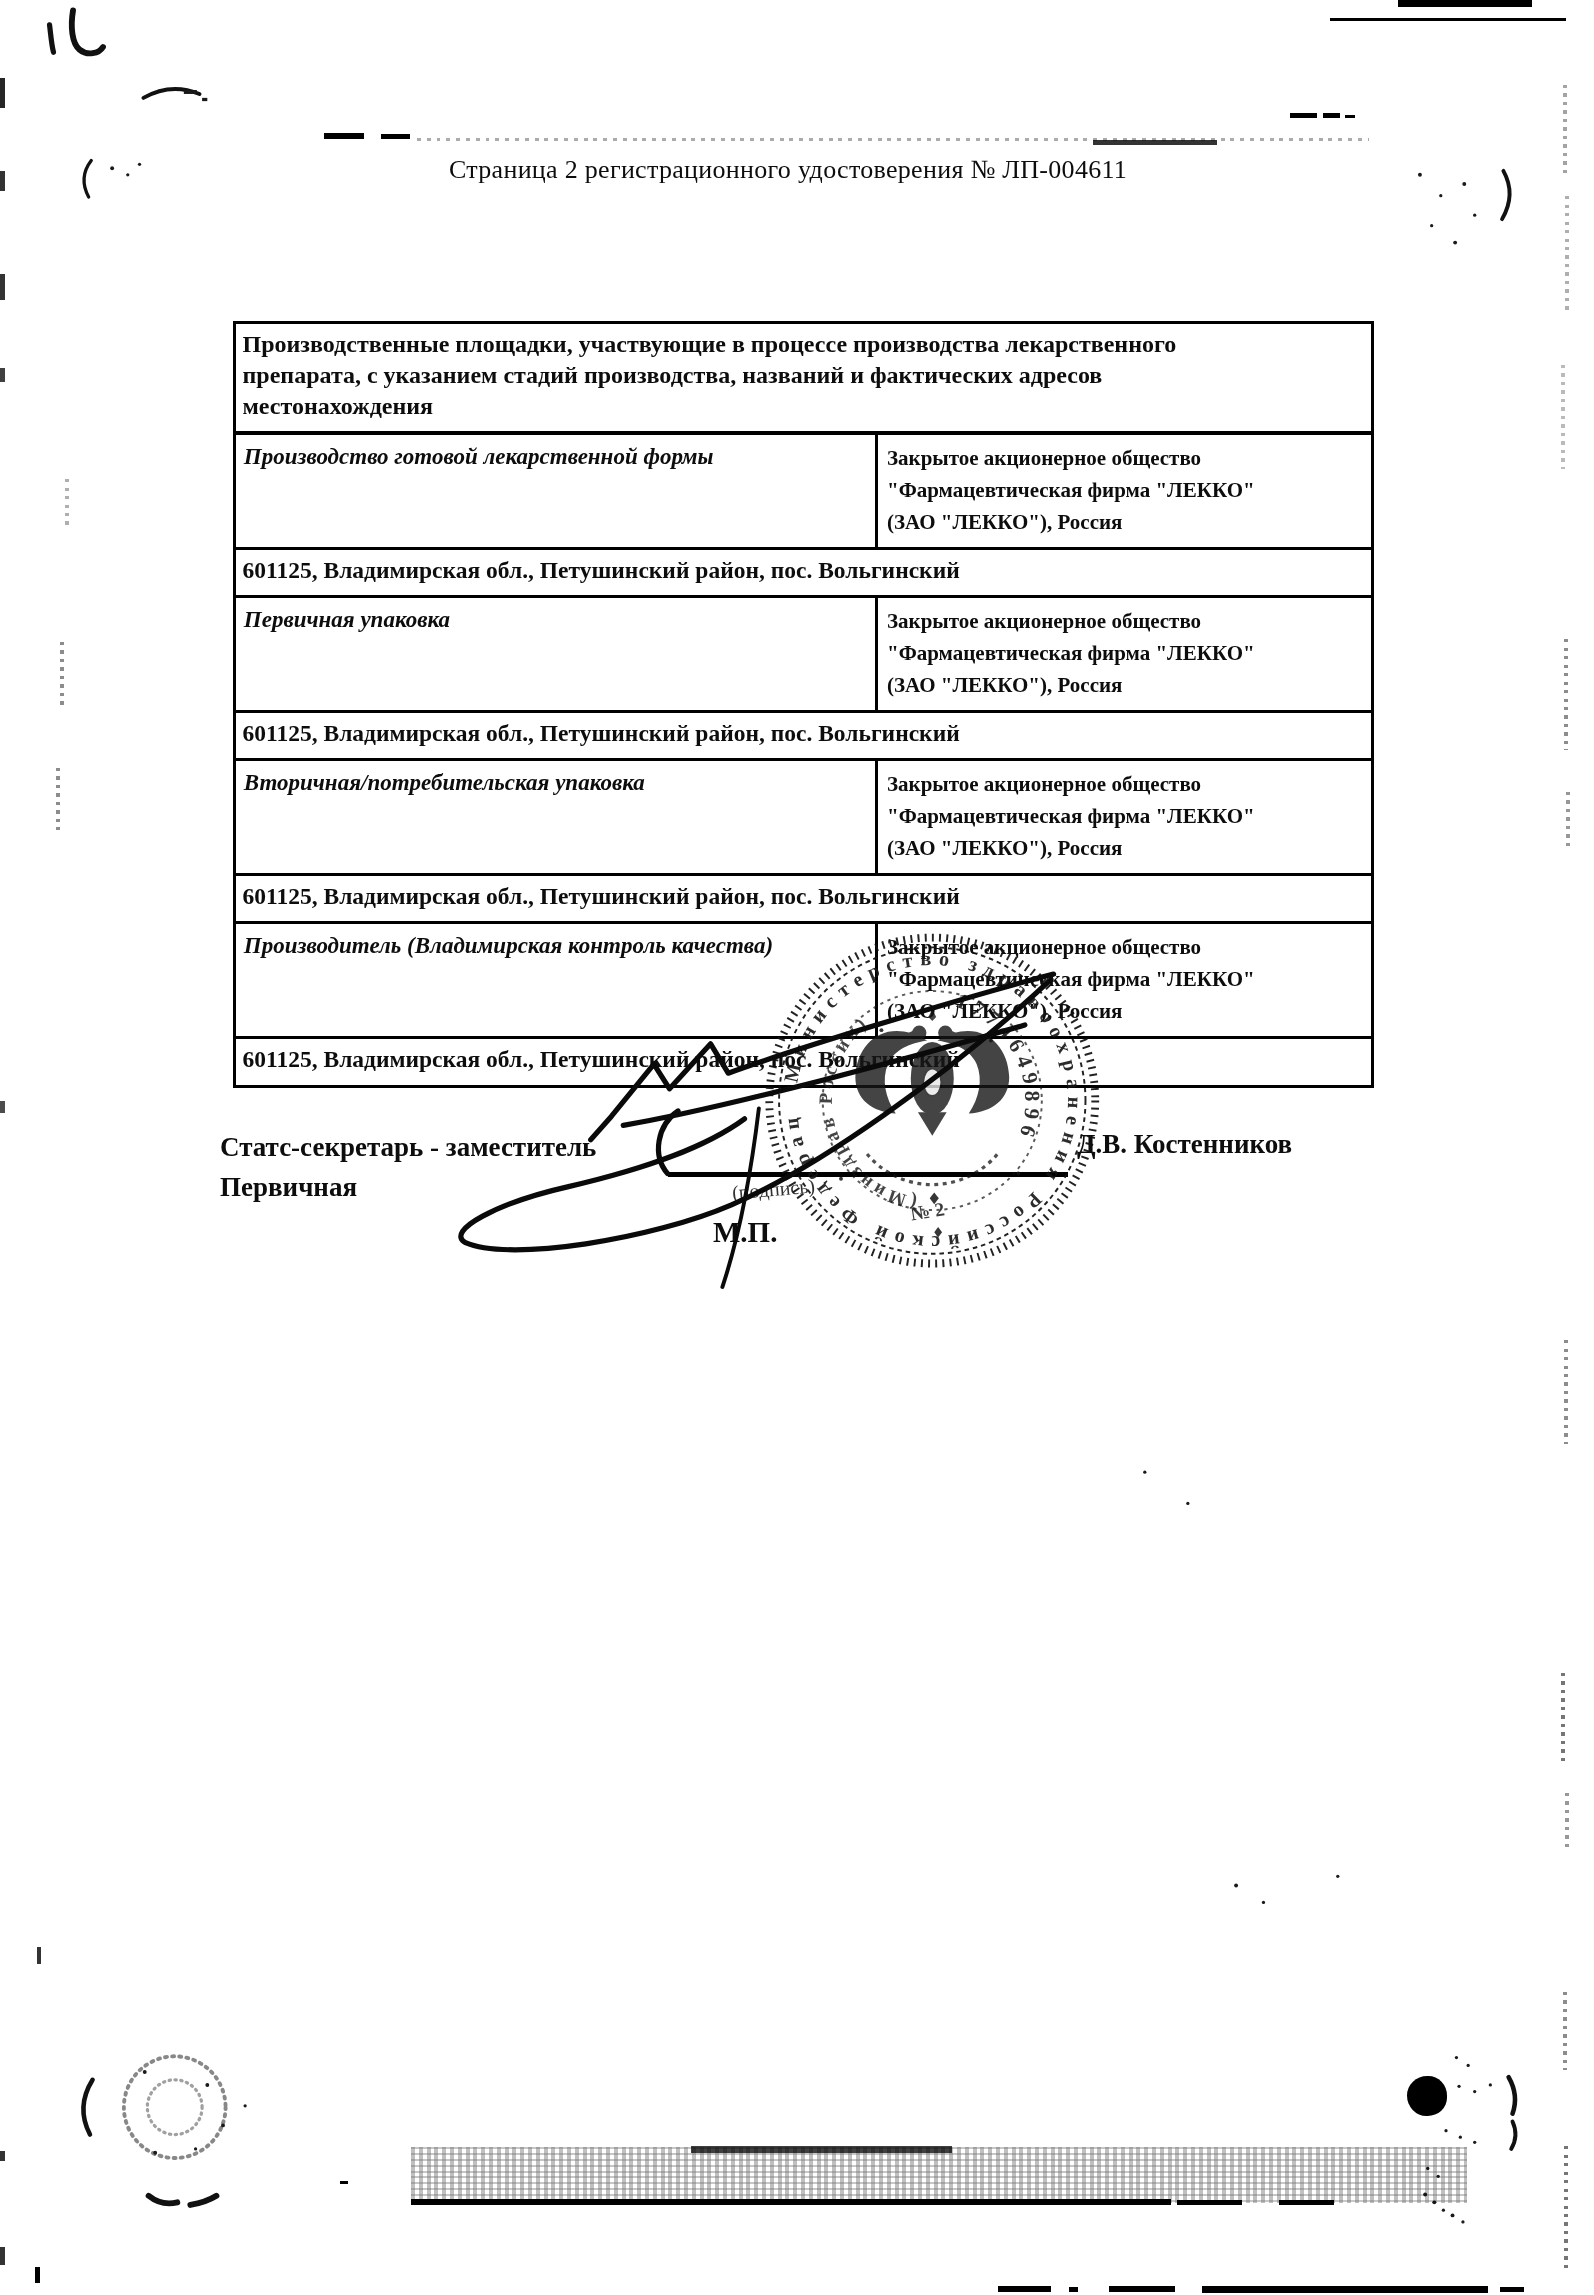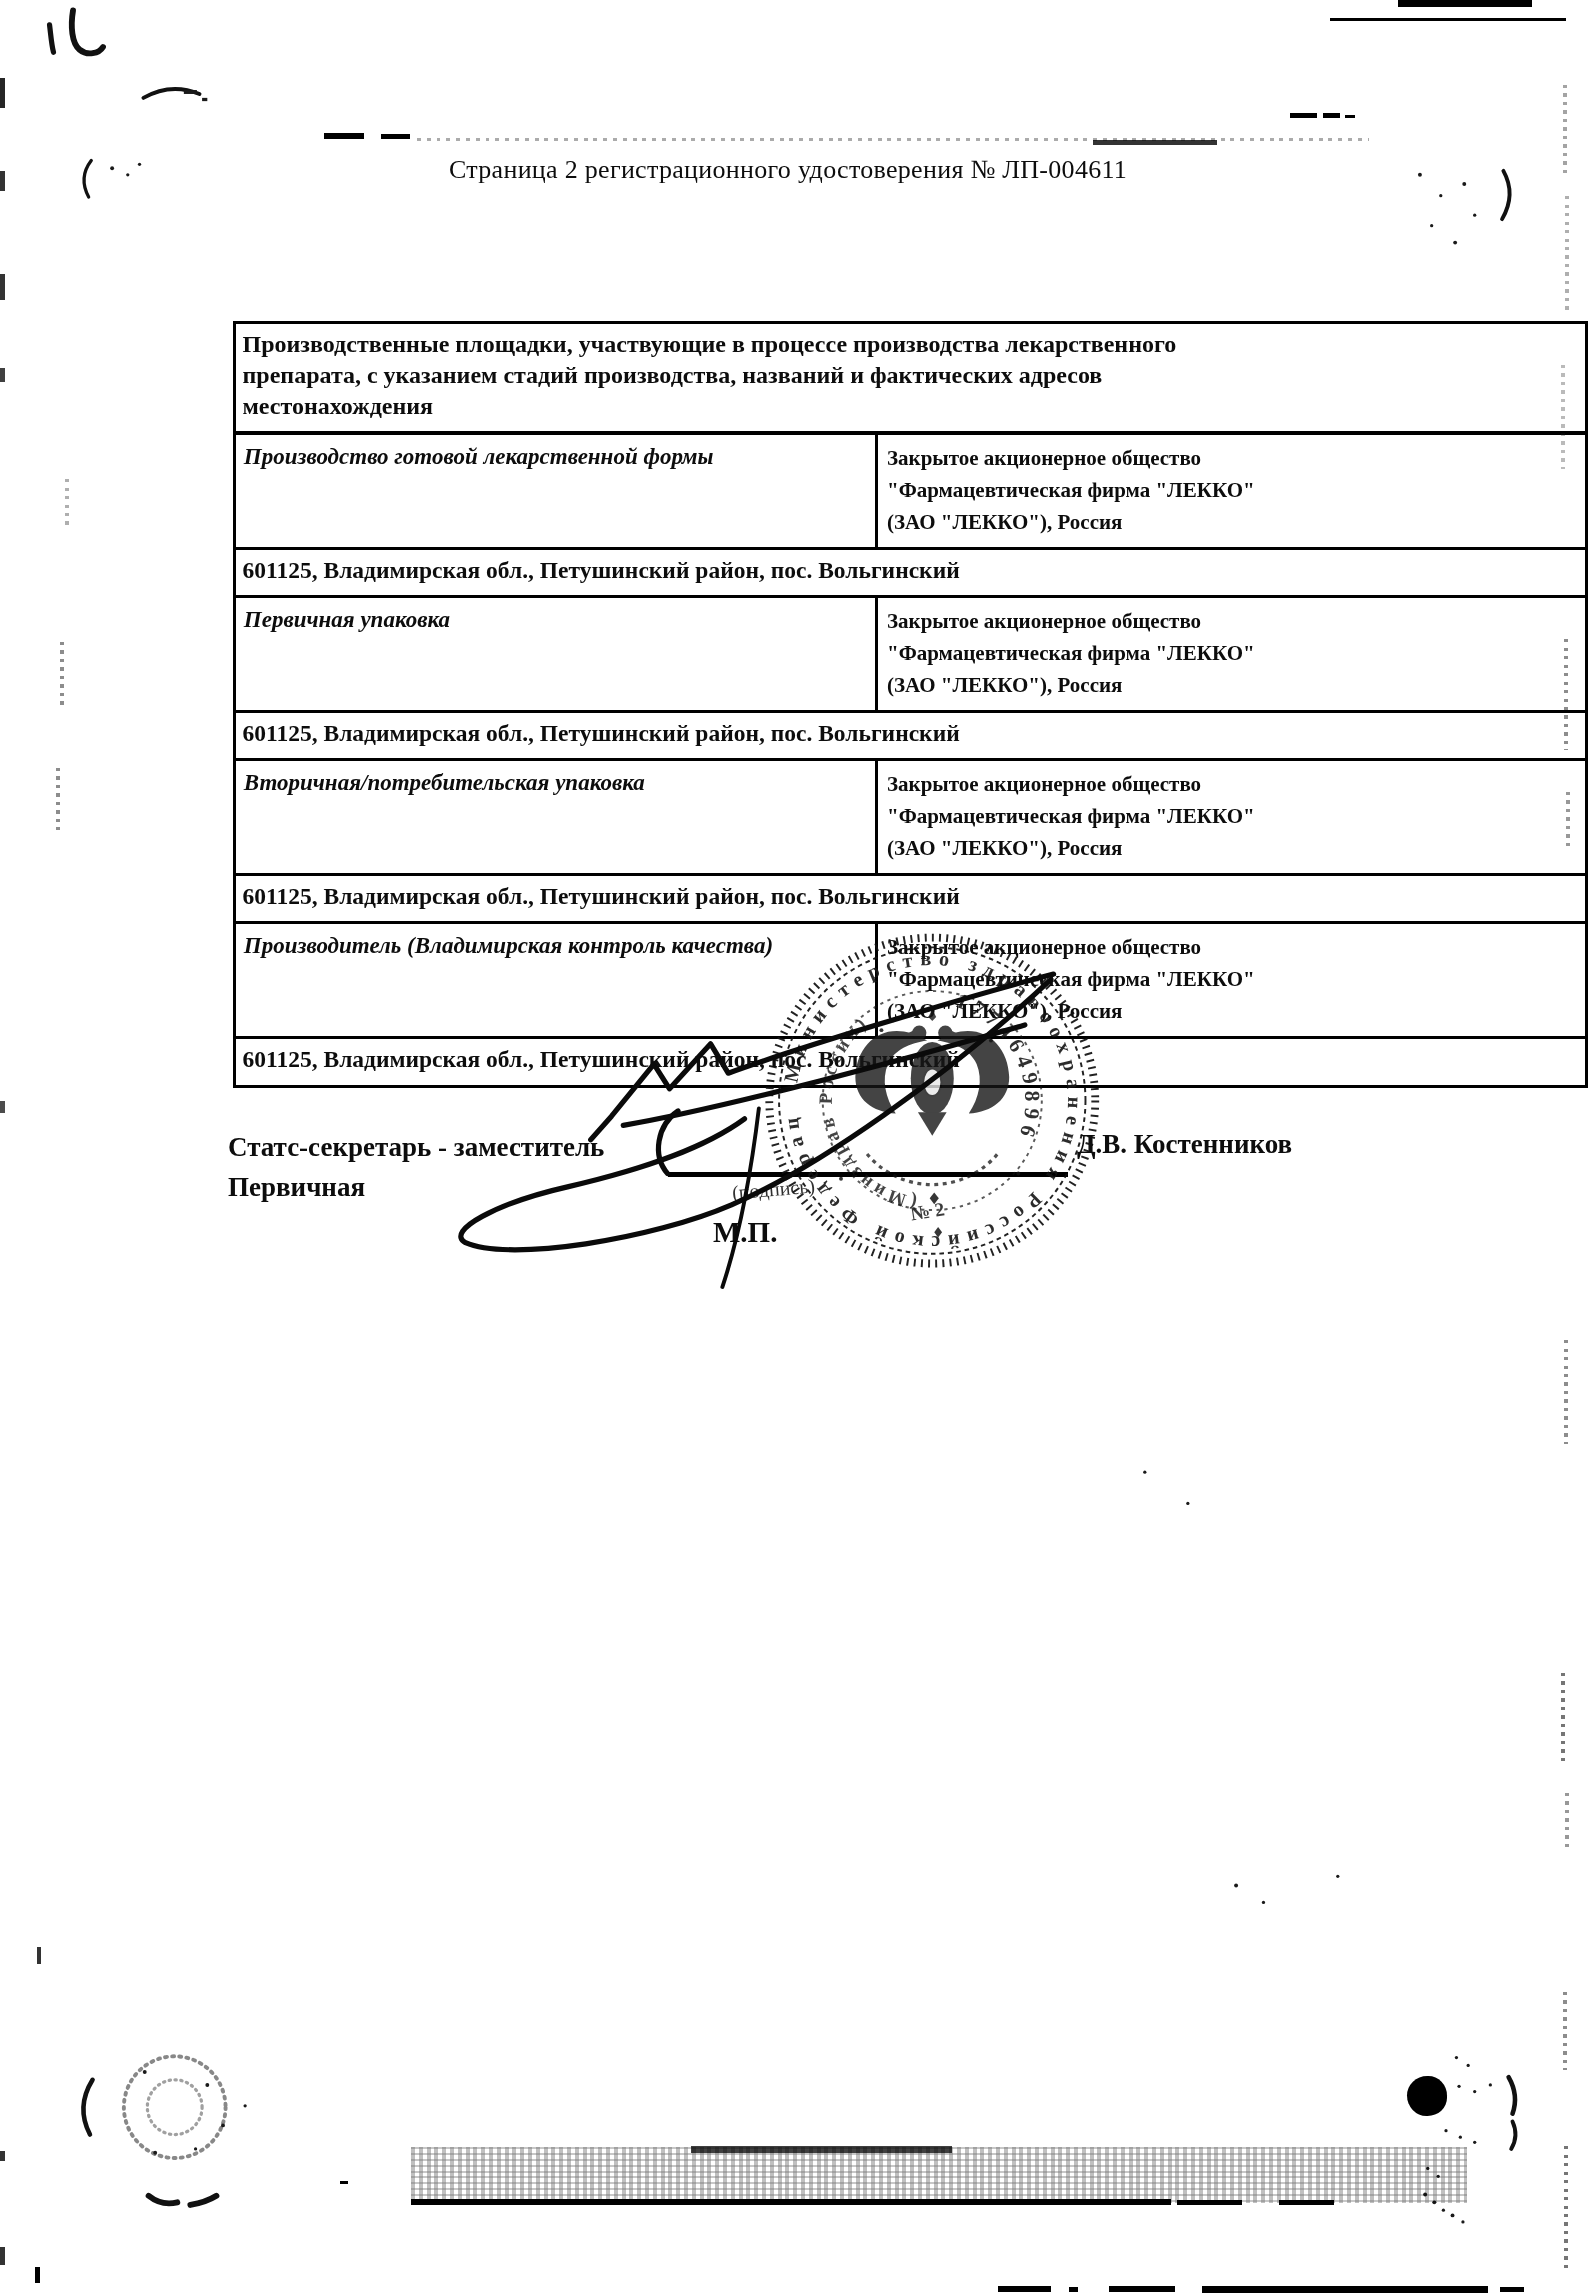--- a/index.html
+++ b/index.html
@@ -10,42 +10,42 @@
   .page *{box-sizing:border-box;}
 
   
   .title{
     position:absolute;left:449px;top:155px;font-size:26px;font-weight:400;
     letter-spacing:0.3px;white-space:nowrap;
   }
 
   
   .doc-table{
-    position:absolute;left:233px;top:321px;width:1355px;
+    position:absolute;left:233px;top:321px;width:1141px;
     border:3.9px solid #000;background:transparent;
   }
   .thead{
     padding:5.2px 9px 9px 6.5px;font-size:24px;font-weight:700;line-height:31px;
     border-bottom:4.6px solid #000;
   }
   .trow{display:flex;border-bottom:3.9px solid #000;}
   .stage{
     width:642px;border-right:3.3px solid #000;padding:6.5px 6.5px 7.8px 7.8px;
     font-size:23px;font-weight:700;font-style:italic;line-height:30px;
   }
   .company{flex:1;padding:6.5px 2.6px 9px 9px;font-size:21px;font-weight:700;line-height:32px;}
   .addr{
     padding:5.2px 3.9px 10.4px 6.5px;font-size:23.5px;font-weight:700;line-height:30px;
     border-bottom:3.9px solid #000;
   }
   .addr-last{border-bottom:none;}
 
   
   .sig-title{
-    position:absolute;left:228px;top:1127px;font-size:27px;font-weight:700;line-height:40px;
+    position:absolute;left:220px;top:1127px;font-size:27px;font-weight:700;line-height:40px;
   }
   .sig-name{position:absolute;left:1077px;top:1129px;font-size:27px;font-weight:700;white-space:nowrap;}
   .sig-caption{
     position:absolute;left:732px;top:1178px;font-size:20px;font-weight:400;
     transform:rotate(-5deg);opacity:.85;
   }
   .mp-label{position:absolute;left:713px;top:1216px;font-size:29px;font-weight:700;}
 
   
   .artifact{position:absolute;}

